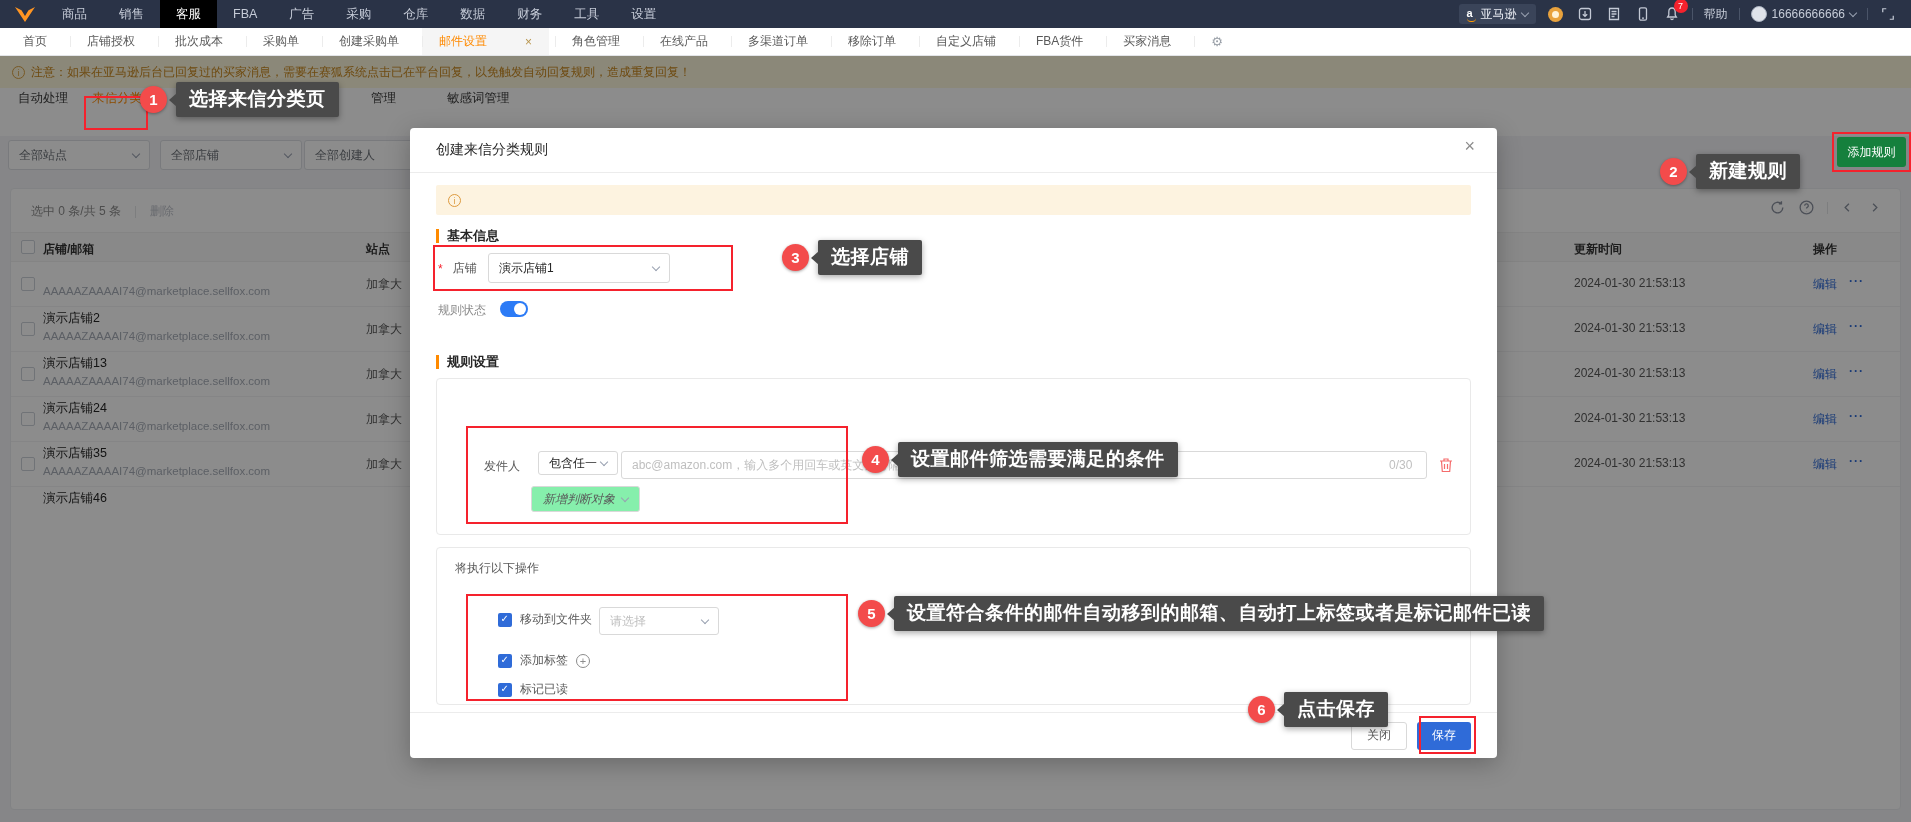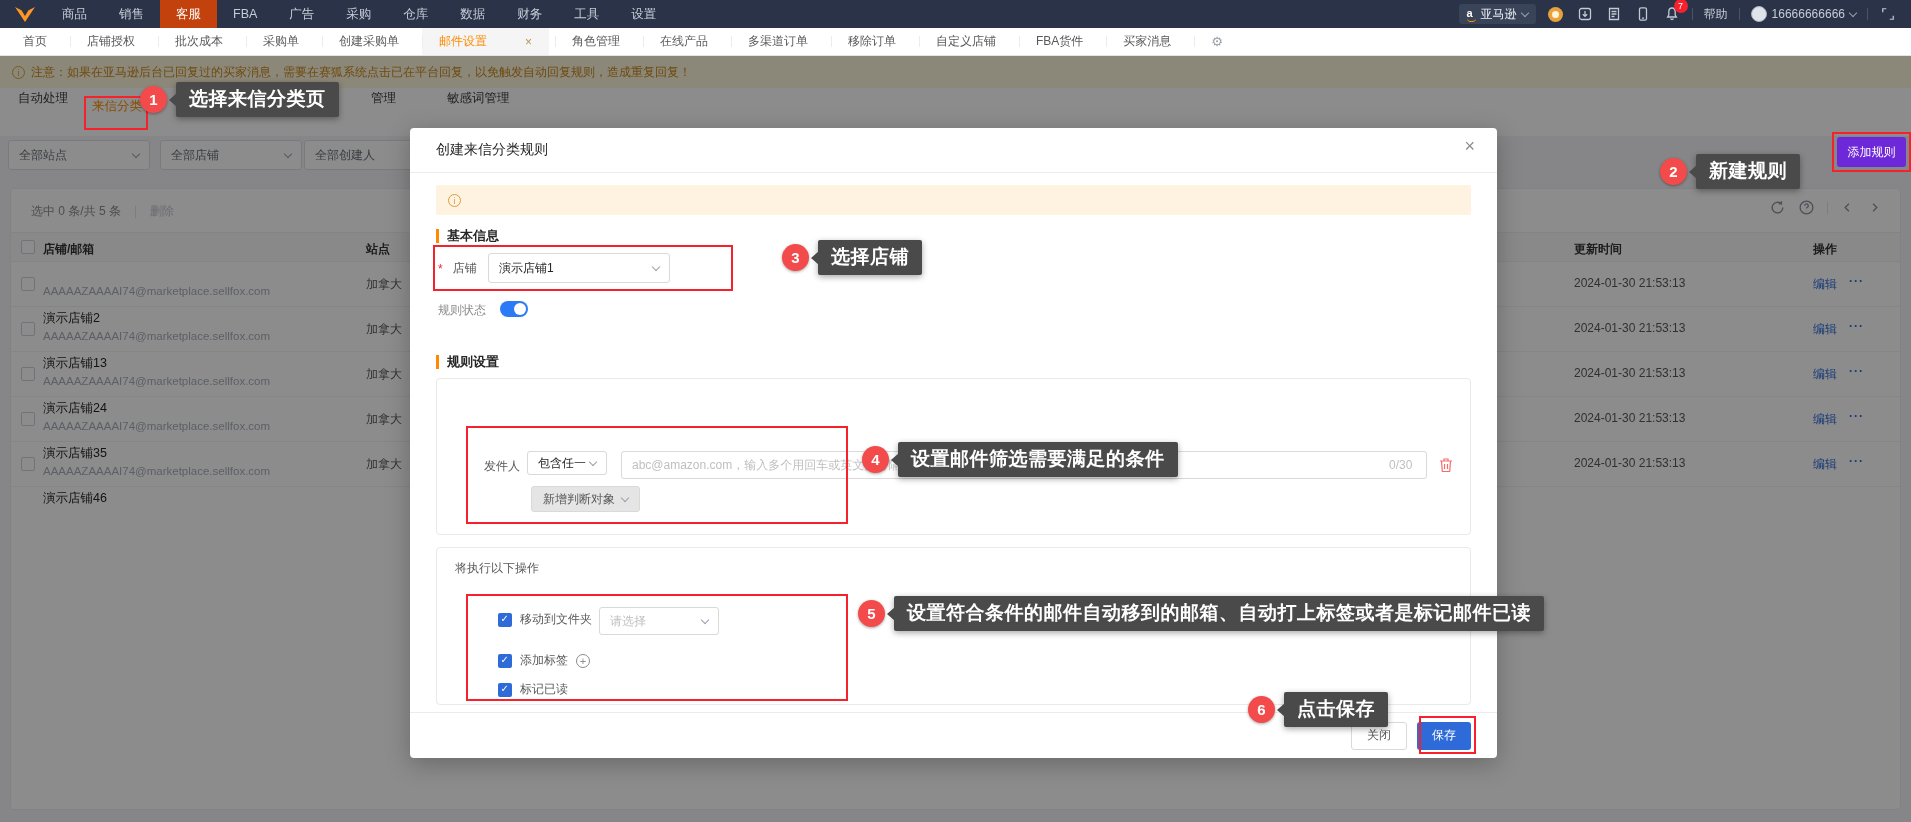--- a/index.html
+++ b/index.html
@@ -4,21 +4,21 @@
 <style>
   html,body{margin:0;padding:0;background:#e8eaed;}
   *{box-sizing:border-box;font-family:"Liberation Sans","DejaVu Sans",sans-serif;}
   #app{position:relative;width:1911px;height:822px;background:#f4f5f7;overflow:hidden;font-size:12px;color:#333;}
 
   
   .topnav{position:absolute;left:0;top:0;width:100%;height:28px;background:#2a3347;display:flex;align-items:center;color:#c6ccd8;}
   .logo{display:flex;align-items:center;padding:0 10px 0 14px;}
   .nav-items{display:flex;height:100%;}
   .nav-item{display:flex;align-items:center;padding:0 16px;height:100%;font-size:12.5px;cursor:pointer;}
-  .nav-item.active{background:#c2410c;color:#fff;}
+  .nav-item.active{background:#000000;color:#fff;}
   .tn-right{margin-left:auto;display:flex;align-items:center;gap:11px;padding-right:14px;height:100%;}
   .chip{display:flex;align-items:center;gap:5px;background:#3a4459;border-radius:3px;height:20px;padding:0 8px;color:#e8ebf2;}
   .az-a{color:#fff;font-weight:bold;font-size:11px;line-height:10px;}
   .az-smile{display:block;width:9px;height:4px;border-bottom:1.6px solid #ff9900;border-radius:0 0 8px 8px;margin-top:-2px;}
   .cv{display:inline-block;width:6px;height:6px;border-right:1.3px solid #98a0b0;border-bottom:1.3px solid #98a0b0;transform:rotate(45deg);margin-top:-3px;}
   .tn-icon{position:relative;display:flex;align-items:center;justify-content:center;width:18px;height:18px;}
   .tn-sep{width:1px;height:12px;background:#4a5468;}
   .badge{position:absolute;top:-6px;right:-7px;min-width:14px;height:14px;border-radius:8px;background:#f5222d;color:#fff;font-size:9px;line-height:14px;text-align:center;padding:0 3px;}
   .avatar{width:16px;height:16px;border-radius:50%;background:#dfe3ea;border:1px solid #aab2c0;}
   .headset{width:15px;height:15px;border-radius:50%;background:#e8a23d;position:relative;}
@@ -66,41 +66,41 @@
   .overlay{position:absolute;left:0;top:56px;right:0;bottom:0;background:rgba(0,0,0,0.45);z-index:50;}
 
   
   .redbox{position:absolute;border:2px solid #f5222d;z-index:70;pointer-events:none;}
   .callout{position:absolute;display:flex;align-items:center;gap:9px;z-index:80;white-space:nowrap;}
   .ann-circle{width:27px;height:27px;border-radius:50%;background:#f34b4b;color:#fff;font-size:15px;font-weight:bold;display:flex;align-items:center;justify-content:center;flex:0 0 auto;box-shadow:0 1px 3px rgba(0,0,0,.35);}
   .ann-tip{position:relative;background:#4a4a4a;color:#fff;font-size:19px;font-weight:bold;padding:4px 13px 5px;border-radius:2px;box-shadow:0 2px 6px rgba(0,0,0,.35);letter-spacing:0.5px;}
   .ann-tip::before{content:"";position:absolute;left:-7px;top:50%;transform:translateY(-50%);border:7px solid transparent;border-right:8px solid #4a4a4a;border-left:none;}
 
   
-  .addrule{position:absolute;left:1837px;top:137px;width:69px;height:30px;background:#6d28d9;color:#fff;border:none;border-radius:3px;font-size:12px;cursor:pointer;z-index:70;}
+  .addrule{position:absolute;left:1837px;top:137px;width:69px;height:30px;background:#15803d;color:#fff;border:none;border-radius:3px;font-size:12px;cursor:pointer;z-index:70;}
 
   
   .modal{position:absolute;left:410px;top:128px;width:1087px;height:630px;background:#fff;border-radius:4px;box-shadow:0 6px 24px rgba(0,0,0,.25);z-index:60;}
   .m-title{position:absolute;left:26px;top:13px;font-size:14px;color:#262626;}
   .m-close{position:absolute;right:22px;top:9px;font-size:18px;color:#8c8c8c;cursor:pointer;line-height:1;}
   .m-hdiv{position:absolute;left:0;top:44px;width:100%;height:1px;background:#ececec;}
   .m-warn{position:absolute;left:26px;right:26px;top:57px;height:30px;background:#fdf3e0;border-radius:2px;display:flex;align-items:center;gap:7px;padding:0 12px;color:#dd9a3f;}
   .m-warn .circ-i{border-color:#dd9a3f;color:#dd9a3f;}
   .sec{position:absolute;left:26px;font-size:13px;font-weight:bold;color:#262626;padding-left:8px;border-left:3px solid #ff8a00;line-height:14px;}
   .lbl{color:#595959;}
   .req{color:#f5222d;margin-right:2px;}
   .msel{position:absolute;height:30px;background:#fff;border:1px solid #d9d9d9;border-radius:3px;display:flex;align-items:center;justify-content:space-between;padding:0 10px;color:#262626;cursor:pointer;}
   .toggle{position:absolute;width:28px;height:16px;border-radius:8px;background:#2c7bf6;cursor:pointer;}
   .toggle::after{content:"";position:absolute;right:2px;top:2px;width:12px;height:12px;border-radius:50%;background:#fff;}
   .gbox{position:absolute;left:26px;width:1035px;border:1px solid #e9e9e9;border-radius:4px;background:#fff;}
   .inline{position:absolute;display:flex;align-items:center;gap:8px;color:#595959;}
   .inp{position:absolute;height:28px;border:1px solid #d9d9d9;border-radius:3px;background:#fff;padding:0 44px 0 10px;font-size:12px;color:#262626;width:806px;}
   .inp::placeholder{color:#bfbfbf;}
   .counter{position:absolute;color:#bfbfbf;}
-  .btn-cond{position:absolute;height:26px;border:1px solid #d9d9d9;border-radius:3px;background:#e5e5e5;color:#595959;display:flex;align-items:center;gap:7px;padding:0 11px;cursor:pointer;}
+  .btn-cond{position:absolute;height:26px;border:1px solid #d9d9d9;border-radius:3px;background:#86efac;color:#595959;display:flex;align-items:center;gap:7px;padding:0 11px;cursor:pointer;font-style:italic;}
   .ckrow{position:absolute;display:flex;align-items:center;gap:8px;color:#595959;}
   .ck{width:14px;height:14px;border-radius:2px;background:#2f6bd8;position:relative;flex:0 0 auto;}
   .ck::after{content:"✓";position:absolute;left:2.5px;top:0.5px;color:#fff;font-size:10px;}
   .plus-c{width:14px;height:14px;border-radius:50%;border:1px solid #8c8c8c;color:#8c8c8c;font-size:11px;line-height:12px;text-align:center;cursor:pointer;}
   .m-foot{position:absolute;left:0;right:0;top:584px;height:46px;border-top:1px solid #ececec;display:flex;align-items:center;justify-content:flex-end;gap:10px;padding-right:26px;}
   .btn-plain{height:28px;padding:0 15px;background:#fff;border:1px solid #d9d9d9;border-radius:3px;color:#595959;font-size:12px;cursor:pointer;}
   .btn-primary{height:28px;padding:0 15px;background:#2f6bd8;border:none;border-radius:3px;color:#fff;font-size:12px;cursor:pointer;}
   .in-redbox{position:absolute;border:2px solid #f5222d;pointer-events:none;z-index:5;}
   .m-call{z-index:30;}
   svg{display:block;}
@@ -200,21 +200,21 @@
       </div>
   </div>
 
   <div class="notice">
     <span class="circ-i">i</span>
     <span>注意：如果在亚马逊后台已回复过的买家消息，需要在赛狐系统点击已在平台回复，以免触发自动回复规则，造成重复回复！</span>
   </div>
 
   <div class="subtabs">
     <span class="subtab" style="left:18px;">自动处理</span>
-    <span class="subtab active" style="left:92px;margin-top:8px;">来信分类</span>
+    <span class="subtab active" style="left:92px;">来信分类</span>
     <span class="subtab" style="left:184px;">管理</span>
     <span class="subtab" style="left:371px;">管理</span>
     <span class="subtab" style="left:447px;">敏感词管理</span>
   </div>
 
   <div class="filters">
     <div class="sel" style="left:8px;width:142px;">
       <span>全部站点</span>
         <span class="cv"></span>
     </div>
@@ -357,21 +357,21 @@
     </div>
 
     <span class="lbl" style="position:absolute;left:28px;top:174px;color:#8c8c8c;">规则状态</span>
     <span class="toggle" style="left:90px;top:173px;"></span>
 
     <div class="sec" style="top:227px;">规则设置</div>
 
     <div class="gbox" style="top:250px;height:157px;">
 
       <span class="lbl" style="position:absolute;left:47px;top:79px;">发件人</span>
-      <div class="msel" style="left:90px;top:72px;width:80px;height:24px;">
+      <div class="msel" style="left:101px;top:72px;width:80px;height:24px;">
         <span>包含任一</span>
           <span class="cv"></span>
       </div>
       <input class="inp" style="left: 184px; top: 72px;" placeholder="abc@amazon.com，输入多个用回车或英文分号隔开">
       <span class="counter" style="left:952px;top:79px;">0/30</span>
       <span style="position:absolute;left:1002px;top:78px;">
         <svg width="14" height="16" viewBox="0 0 14 16" fill="none" stroke="#f56c6c" stroke-width="1.2">
             <path d="M1 4 h12 M5 4 V2 h4 v2 M2.5 4 l.8 10.5 h7.4 L11.5 4 M5.5 7 v5 M8.5 7 v5"></path>
           </svg>
       </span>

